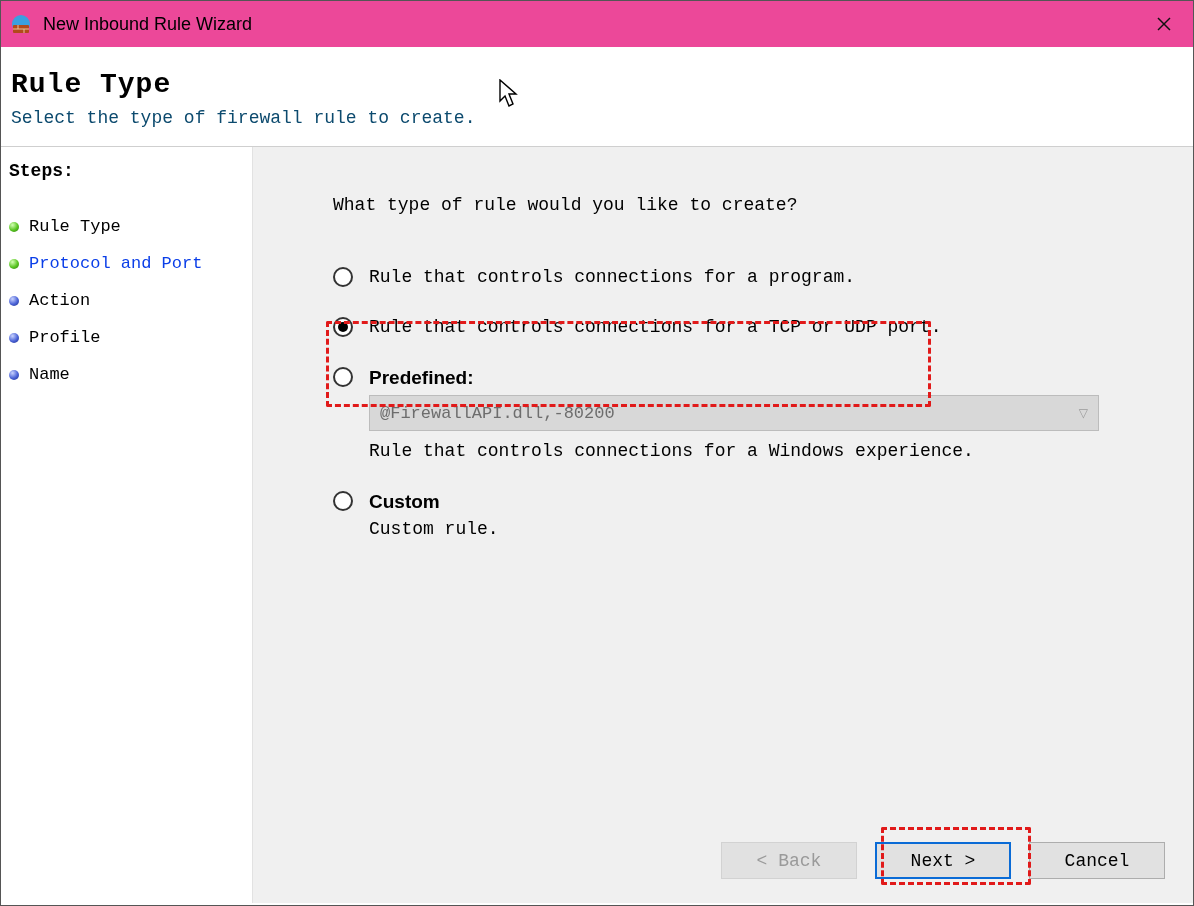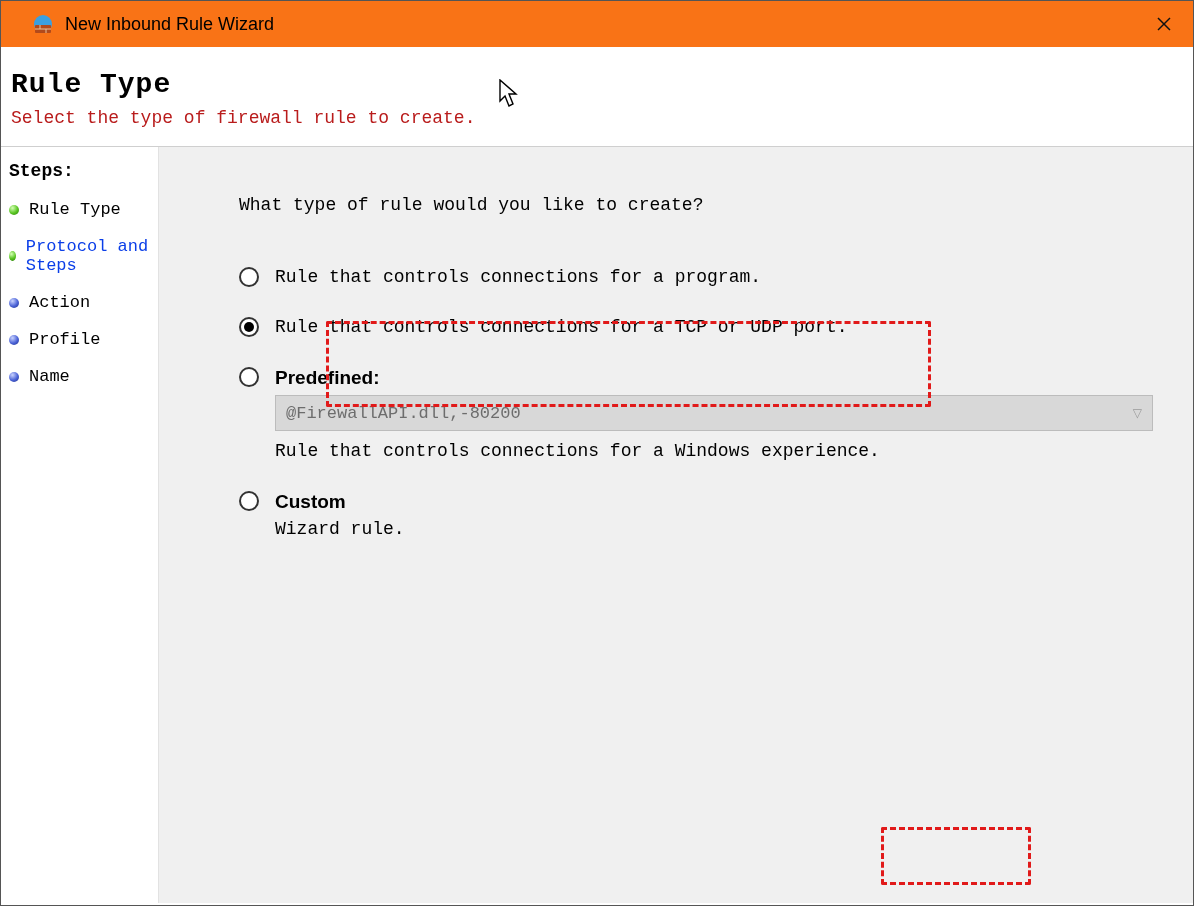--- a/index.html
+++ b/index.html
@@ -15,22 +15,22 @@
     position: relative;
     width: 1194px;
     height: 906px;
     background: #ffffff;
     border: 1px solid #555;
   }
   .titlebar {
     display: flex;
     align-items: center;
     height: 46px;
-    padding: 0 6px 0 32px;
-    background: #f97316;
+    padding: 0 6px 0 10px;
+    background: #ec4899;
   }
   .titlebar .app-icon {
     width: 20px;
     height: 20px;
     margin-right: 12px;
     display: inline-flex;
     align-items: center;
     justify-content: center;
   }
   .titlebar .title {
@@ -56,41 +56,41 @@
     margin: 0 0 8px 0;
     font-family: "Courier New", monospace;
     font-weight: bold;
     font-size: 28px;
     letter-spacing: 1px;
     color: #000;
   }
   .header .subtitle {
     font-family: "Courier New", monospace;
     font-size: 18px;
-    color: #b91c1c;
+    color: #0c4a6e;
   }
   .divider {
     height: 1px;
     background: #cfcfcf;
   }
   .body {
     display: flex;
     height: 756px;
   }
   .sidebar {
     width: 252px;
     background: #ffffff;
     padding: 14px 8px 8px 8px;
     border-right: 1px solid #e2e2e2;
   }
   .sidebar .steps-title {
     font-family: "Courier New", monospace;
     font-weight: bold;
     font-size: 18px;
-    margin-bottom: 10px;
+    margin-bottom: 27px;
   }
   .sidebar .step {
     display: flex;
     align-items: center;
     padding: 9px 0;
     font-family: "Courier New", monospace;
     font-size: 17px;
     color: #000;
     cursor: pointer;
   }
@@ -151,21 +151,21 @@
     font-size: 19px;
     color: #000;
     margin-bottom: 6px;
   }
   .option .opt-desc {
     font-family: Liberation Mono, monospace;
     font-size: 18px;
     color: #000;
   }
   .predefined-combo {
-    width: 878px;
+    width: 730px;
     height: 36px;
     background: #d8d8d8;
     border: 1px solid #bcbcbc;
     display: flex;
     align-items: center;
     padding: 0 10px;
     margin: 6px 0 10px 0;
     position: relative;
   }
   .predefined-combo .combo-text {
@@ -275,21 +275,21 @@
 
     <div class="sidebar">
       <div class="steps-title">Steps:</div>
 
       <div class="step">
         <span class="bullet green"></span>
         <span>Rule Type</span>
       </div>
       <div class="step active-link">
         <span class="bullet green"></span>
-        <span>Protocol and Steps</span>
+        <span>Protocol and Port</span>
       </div>
       <div class="step">
         <span class="bullet blue"></span>
         <span>Action</span>
       </div>
       <div class="step">
         <span class="bullet blue"></span>
         <span>Profile</span>
       </div>
       <div class="step">
@@ -319,25 +319,36 @@
           <div class="predefined-combo">
             <span class="combo-text">@FirewallAPI.dll,-80200</span>
             <span class="chev">▽</span>
           </div>
           <div class="opt-desc">Rule that controls connections for a Windows experience.</div>
         </div>
 
         <div class="option">
           <div class="radio"></div>
           <div class="opt-title">Custom</div>
-          <div class="opt-desc">Wizard rule.</div>
-        </div>
-
-      </div>
-
+          <div class="opt-desc">Custom rule.</div>
+        </div>
+
+      </div>
+
+      <div class="footer">
+        <div class="btn back">
+          <span>&lt; Back</span>
+        </div>
+        <div class="btn next">
+          <span>Next &gt;</span>
+        </div>
+        <div class="btn cancel">
+          <span>Cancel</span>
+        </div>
+      </div>
 
     </div>
   </div>
 
   <div class="highlight-port box-a"></div>
   <div class="next-highlight"></div>
 
   <div class="cursor-arrow">
     <svg width="22" height="30" viewBox="0 0 22 30">
       <path d="M1 1 L1 22 L6 17 L10 27 L14 25 L10 15 L17 15 Z" fill="#fff" stroke="#000" stroke-width="1.4"></path>

